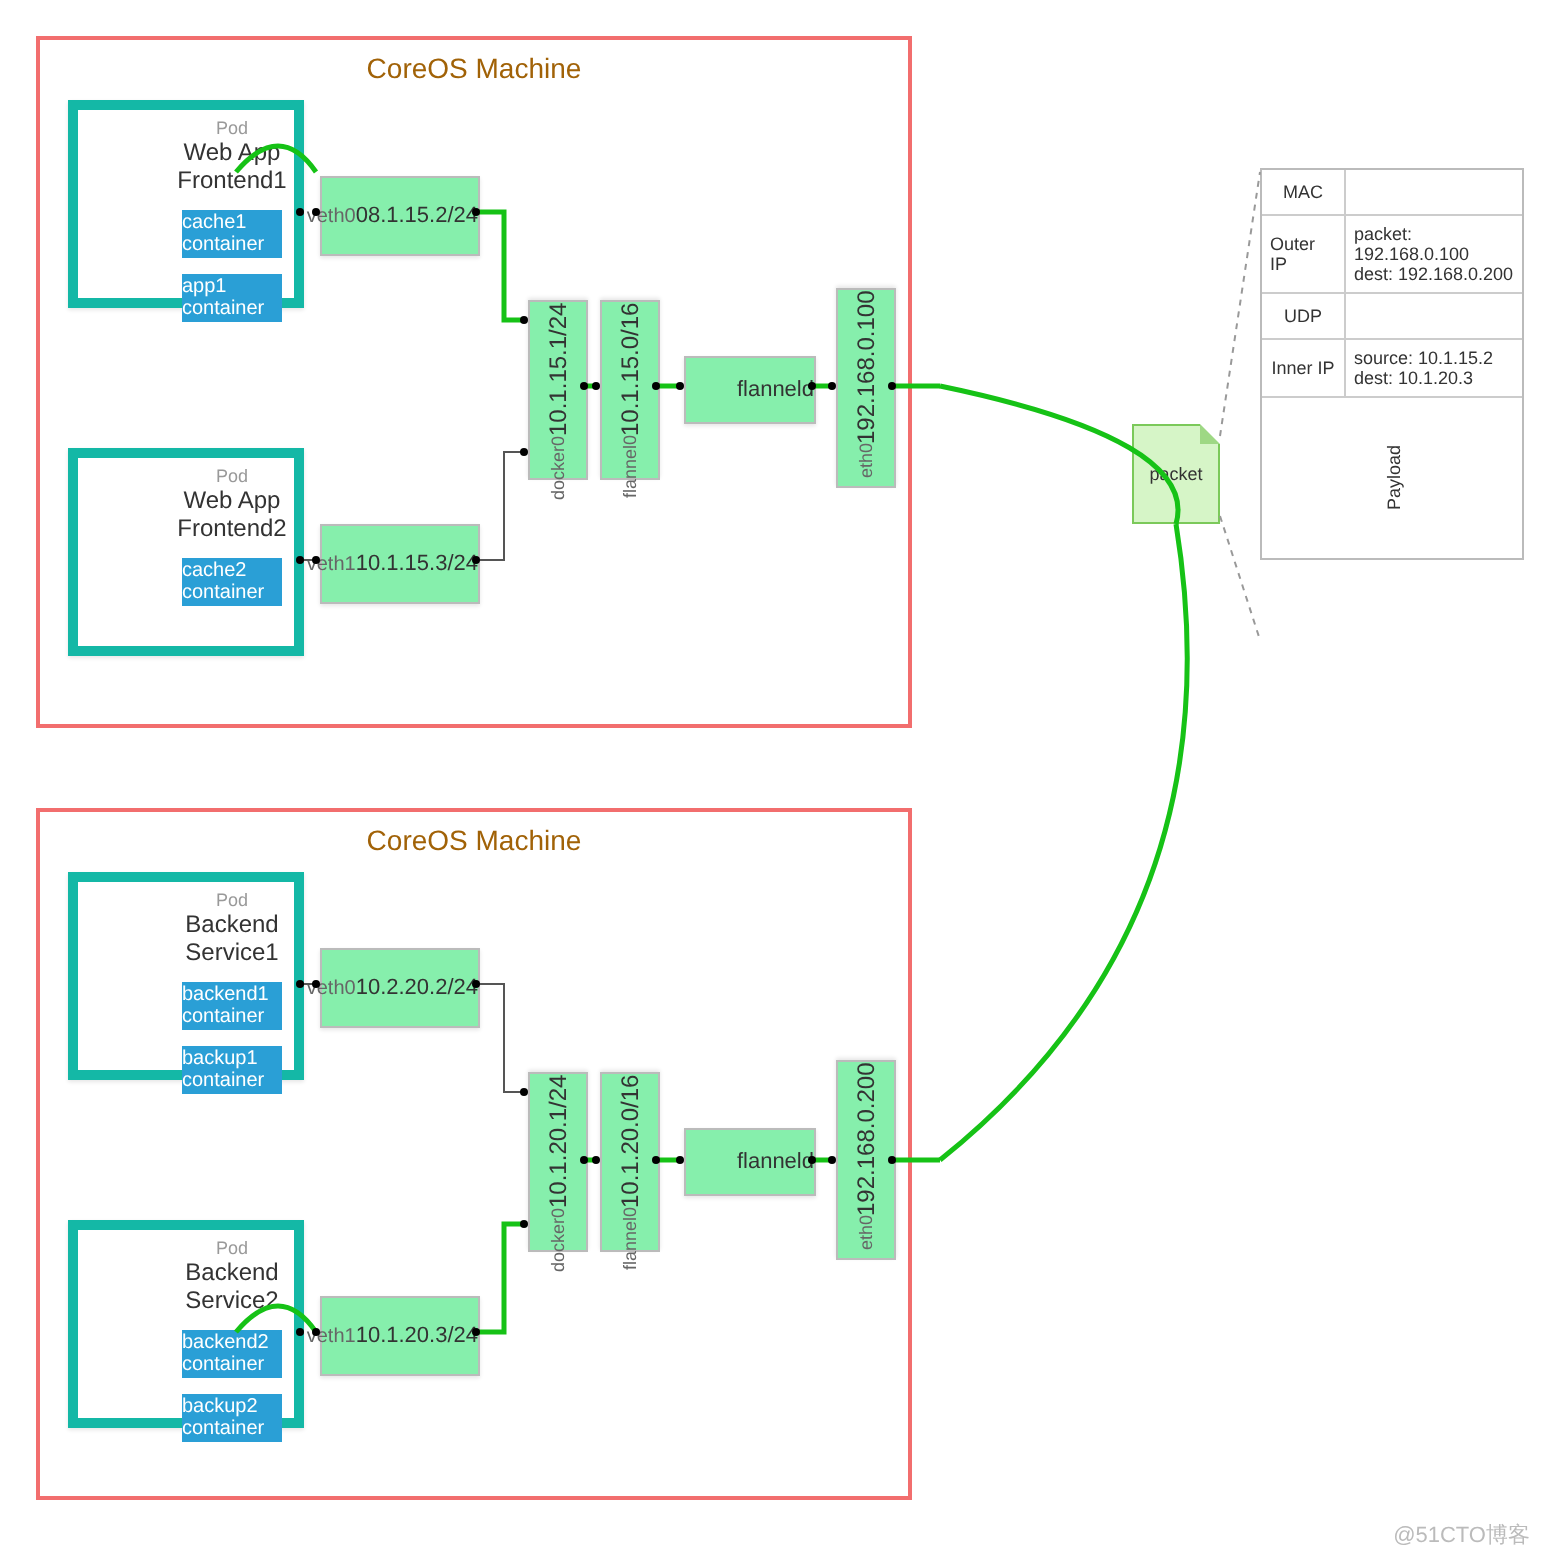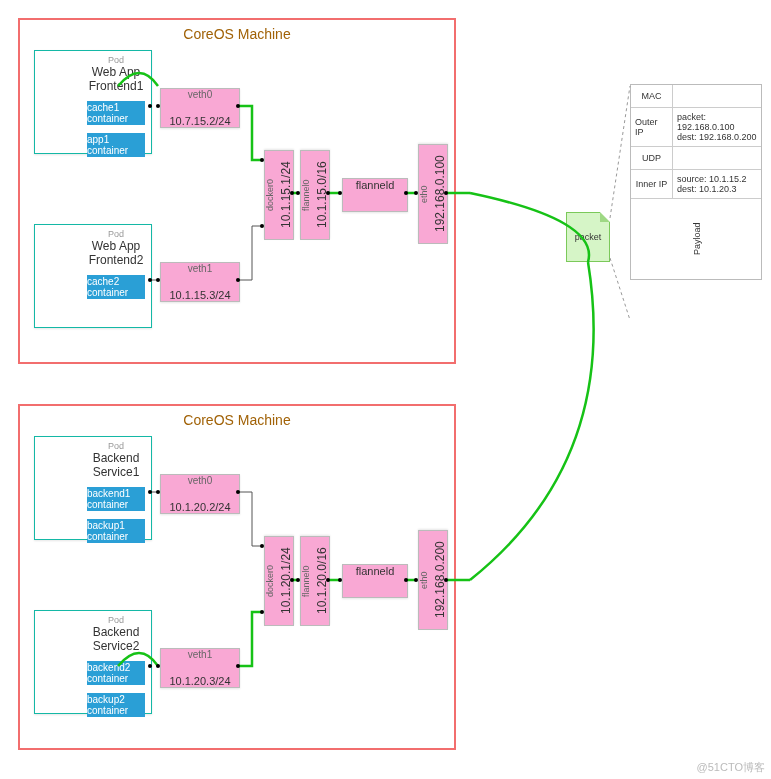--- a/index.html
+++ b/index.html
@@ -1,23 +1,23 @@
 <!DOCTYPE html>
 <html><head>
 <meta charset="utf-8">
 <style>
   * { box-sizing: border-box; }
   body { margin:0; padding:0; width:771px; height:779px; background:#fff; font-family: -apple-system, Helvetica, Arial, sans-serif; position:relative; overflow:hidden; }
   .machine { position:absolute; border:2px solid #f26e6e; background:#fff; }
   .mtitle { position:absolute; top:6px; left:0; right:0; text-align:center; font-size:14px; color:#a16207; }
-  .pod { position:absolute; border:1px solid #14b8a6; box-shadow:0 1px 2px rgba(0,0,0,.1); background:#fff;padding-left:46px; }
+  .pod { position:absolute; border:5px solid #14b8a6; box-shadow:0 1px 2px rgba(0,0,0,.1); background:#fff;padding-left:46px; }
   .podlabel { font-size:9px; color:#999; text-align:center; margin-top:4px; }
   .podtitle { font-size:12px; color:#333; text-align:center; margin:0 0 6px; }
   .ctr { height:24px; background:#2a9fd6; color:#fff; font-size:10px; display:flex; align-items:center; justify-content:center; margin:8px 6px; }
-  .nbox { position:absolute; border:1px solid #bbb; background:#f9a8d4; box-shadow:0 1px 2px rgba(0,0,0,.1); display:flex; flex-direction:column; align-items:center; justify-content:space-between; }
+  .nbox { position:absolute; border:1px solid #bbb; background:#86efac; box-shadow:0 1px 2px rgba(0,0,0,.1); display:flex; flex-direction:row; align-items:center; justify-content:flex-end; }
   .nbox .nname { font-size:10px; color:#666; }
   .nbox .nip { font-size:11px; color:#333; }
   .vbox { writing-mode: vertical-rl; transform: rotate(180deg); }
   .vbox .nname { font-size:9px; }
   .vbox .nip { font-size:12px; font-weight:500;}
   .packet { position:absolute; width:44px; height:50px; background:#d6f5c7; border:1px solid #7bc95a; font-size:9px; display:flex; align-items:center; justify-content:center; color:#333; }
   .packet::before { content:""; position:absolute; top:-1px; right:-1px; width:0; height:0; border-top:10px solid #fff; border-left:10px solid #9ed884; }
   .ptable { position:absolute; border:1px solid #bbb; background:#fff; font-size:9px; color:#333; }
   .prow { display:flex; border-bottom:1px solid #ccc; }
   .prow:last-child { border-bottom:none; }
@@ -43,21 +43,21 @@
     <div class="ctr">app1 container</div>
   </div>
   <div class="pod" style="left:14px; top:204px; width:118px; height:104px;">
     <div class="podlabel">Pod</div>
     <div class="podtitle">Web App Frontend2</div>
     <div class="ctr">cache2 container</div>
   </div>
 
   <div class="nbox" style="left:140px; top:68px; width:80px; height:40px;">
     <span class="nname">veth0</span>
-    <span class="nip">10.7.15.2/24</span>
+    <span class="nip">08.1.15.2/24</span>
   </div>
   <div class="nbox" style="left:140px; top:242px; width:80px; height:40px;">
     <span class="nname">veth1</span>
     <span class="nip">10.1.15.3/24</span>
   </div>
 
   <div class="nbox vbox" style="left:244px; top:130px; width:30px; height:90px;">
     <span class="nname">docker0</span>
     <span class="nip">10.1.15.1/24</span>
   </div>
@@ -85,21 +85,21 @@
   </div>
   <div class="pod" style="left:14px; top:204px; width:118px; height:104px;">
     <div class="podlabel">Pod</div>
     <div class="podtitle">Backend Service2</div>
     <div class="ctr">backend2 container</div>
     <div class="ctr">backup2 container</div>
   </div>
 
   <div class="nbox" style="left:140px; top:68px; width:80px; height:40px;">
     <span class="nname">veth0</span>
-    <span class="nip">10.1.20.2/24</span>
+    <span class="nip">10.2.20.2/24</span>
   </div>
   <div class="nbox" style="left:140px; top:242px; width:80px; height:40px;">
     <span class="nname">veth1</span>
     <span class="nip">10.1.20.3/24</span>
   </div>
 
   <div class="nbox vbox" style="left:244px; top:130px; width:30px; height:90px;">
     <span class="nname">docker0</span>
     <span class="nip">10.1.20.1/24</span>
   </div>

